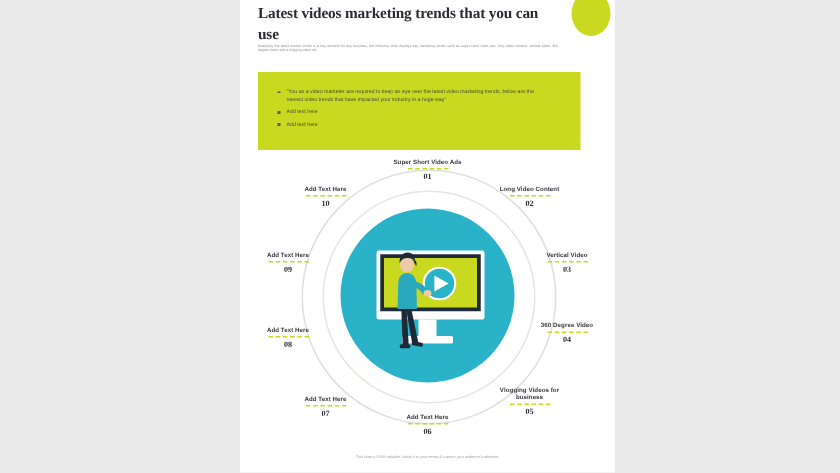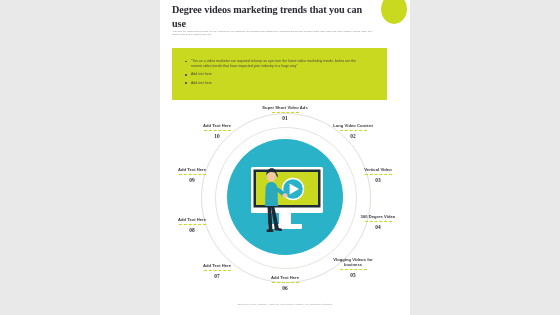--- a/index.html
+++ b/index.html
@@ -211,21 +211,21 @@
   }
 </style>
 </head>
 <body>
 
 <div class="slide-canvas">
   <div class="slide-page">
 
     <div class="header">
       <div class="deco-circle"></div>
-      <div class="page-title">Degree videos marketing trends that you can use</div>
+      <div class="page-title">Latest videos marketing trends that you can use</div>
       <div class="page-subtitle">Analyzing the latest market trends is a key element for any business, the following slide displays key marketing trends such as super short video ads, long video content, vertical video, 360 degree video and a vlogging video etc.</div>
     </div>
 
     <div class="callout">
       <ul class="callout-list">
         <li class="callout-item">"You as a video marketer are required to keep an eye over the latest video marketing trends, below are the newest video trends that have impacted your industry in a huge way"</li>
         <li class="callout-item">Add text here</li>
         <li class="callout-item">Add text here</li>
       </ul>
     </div>

